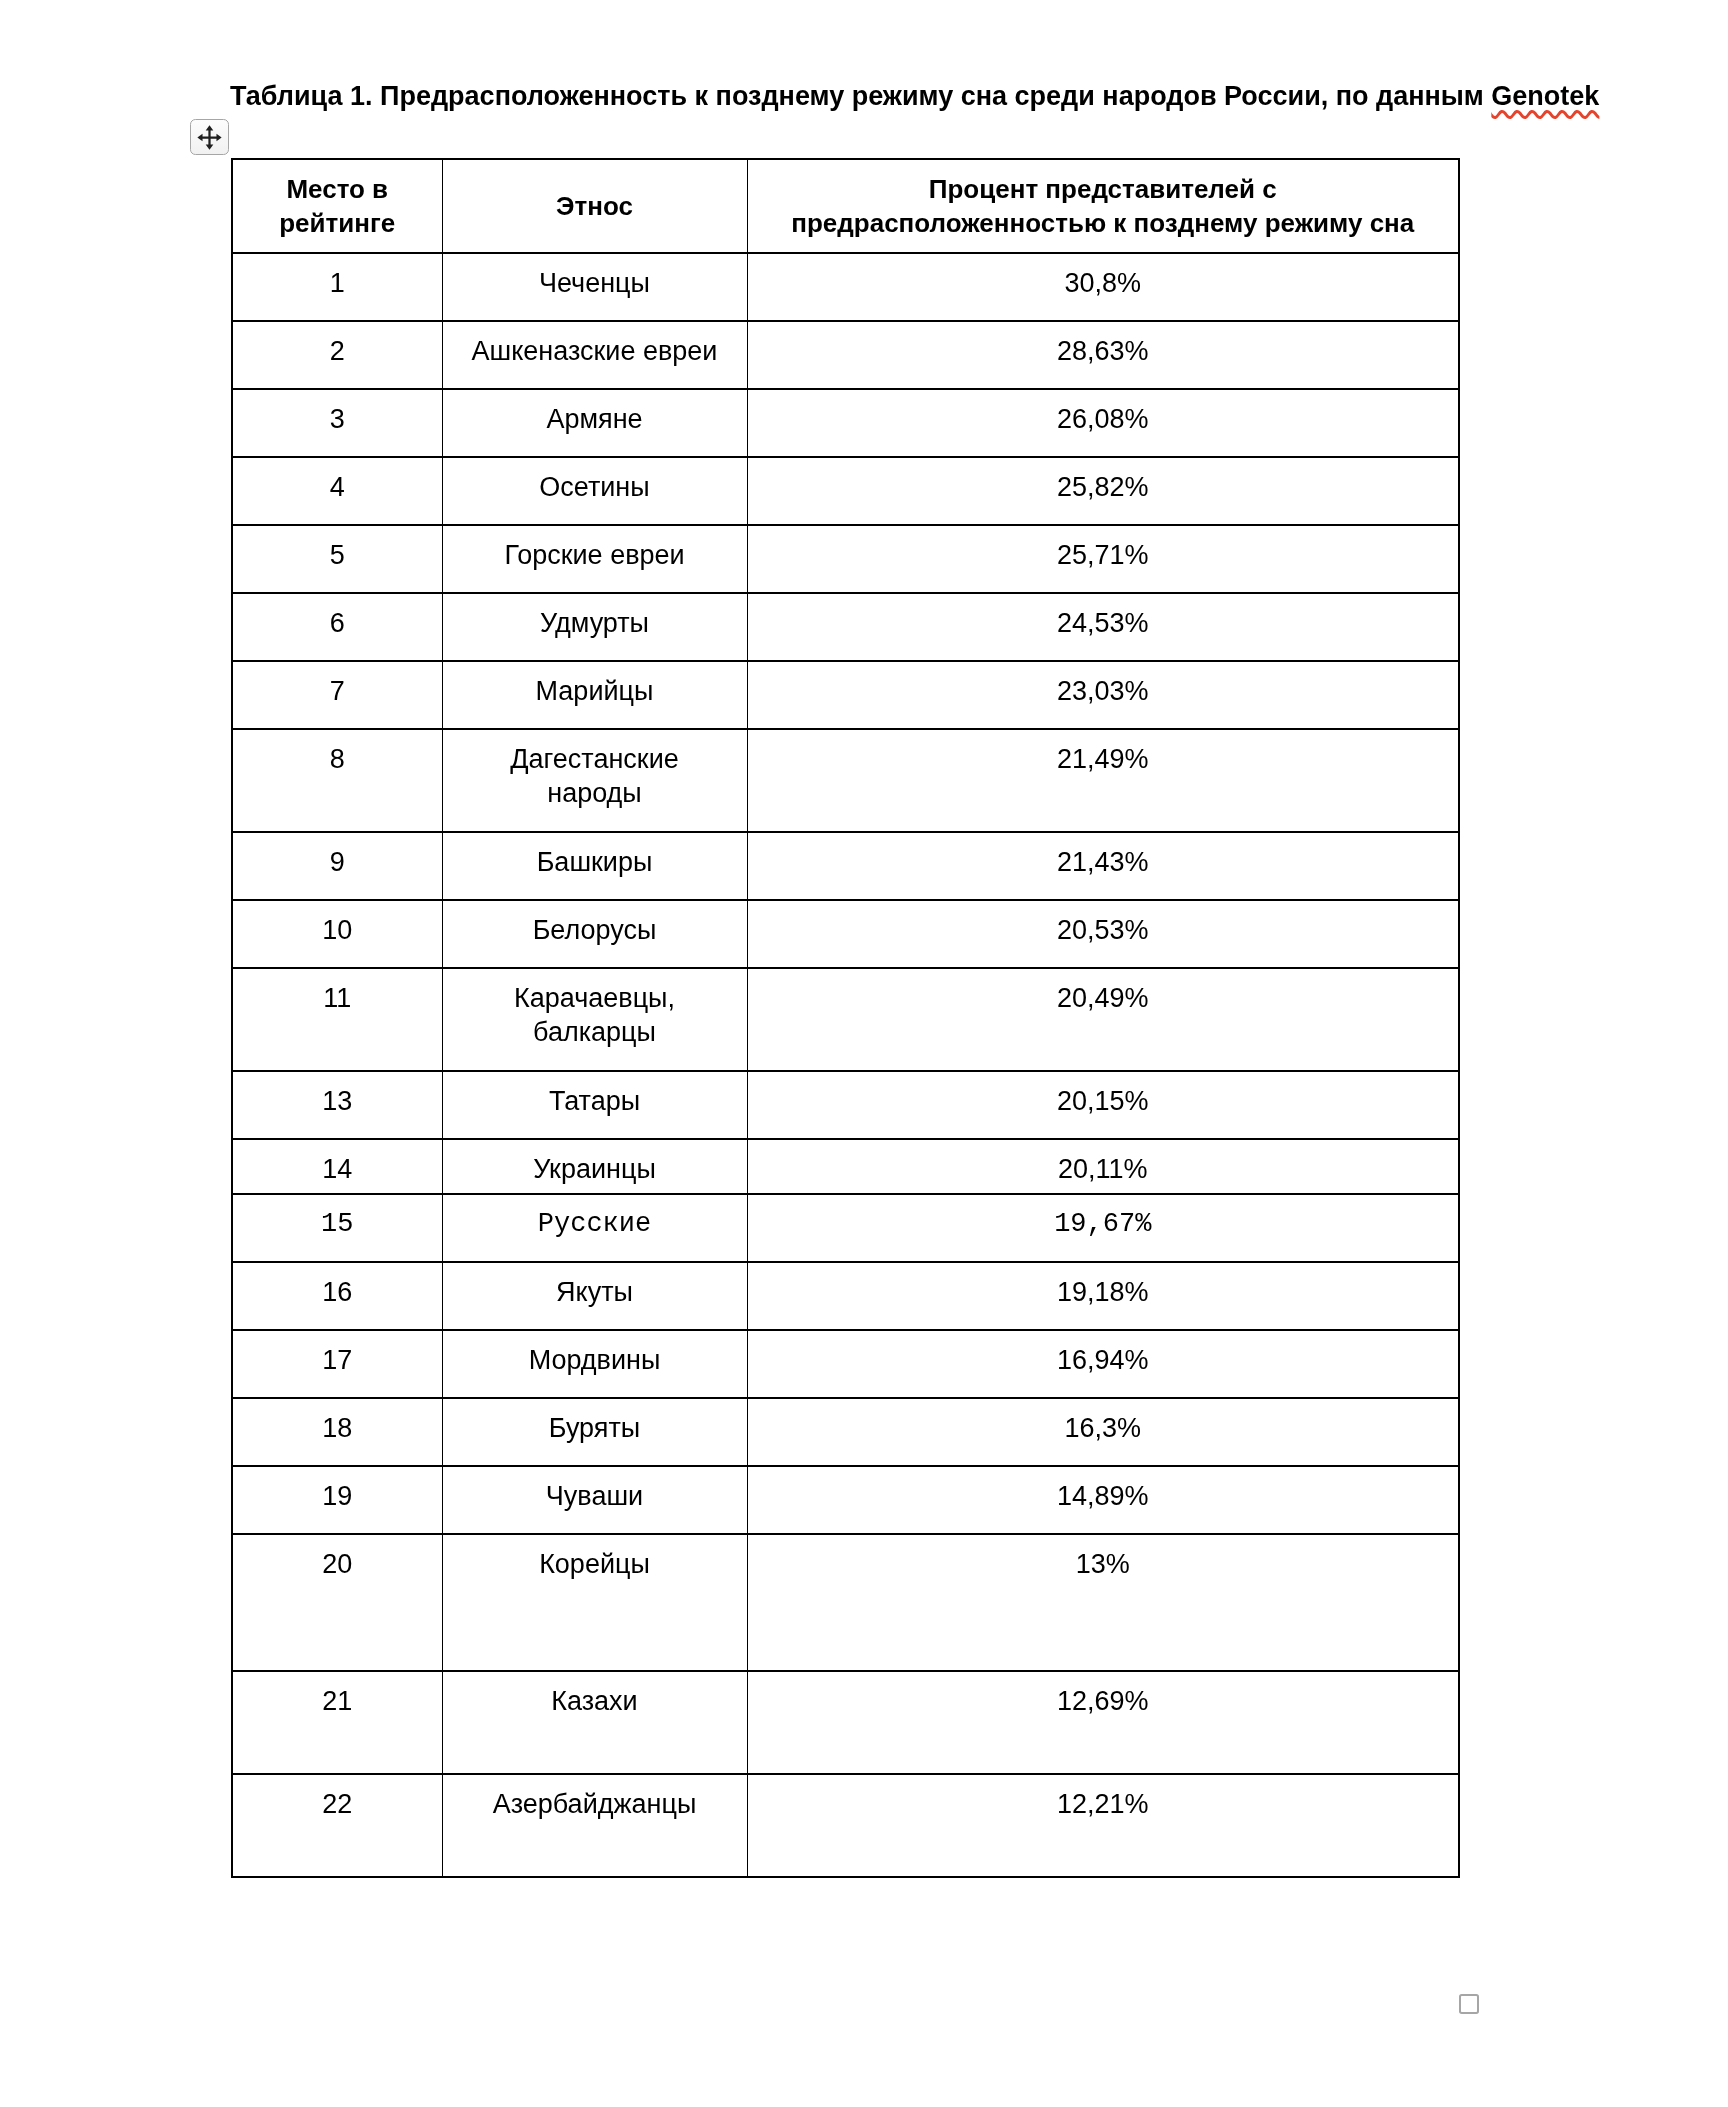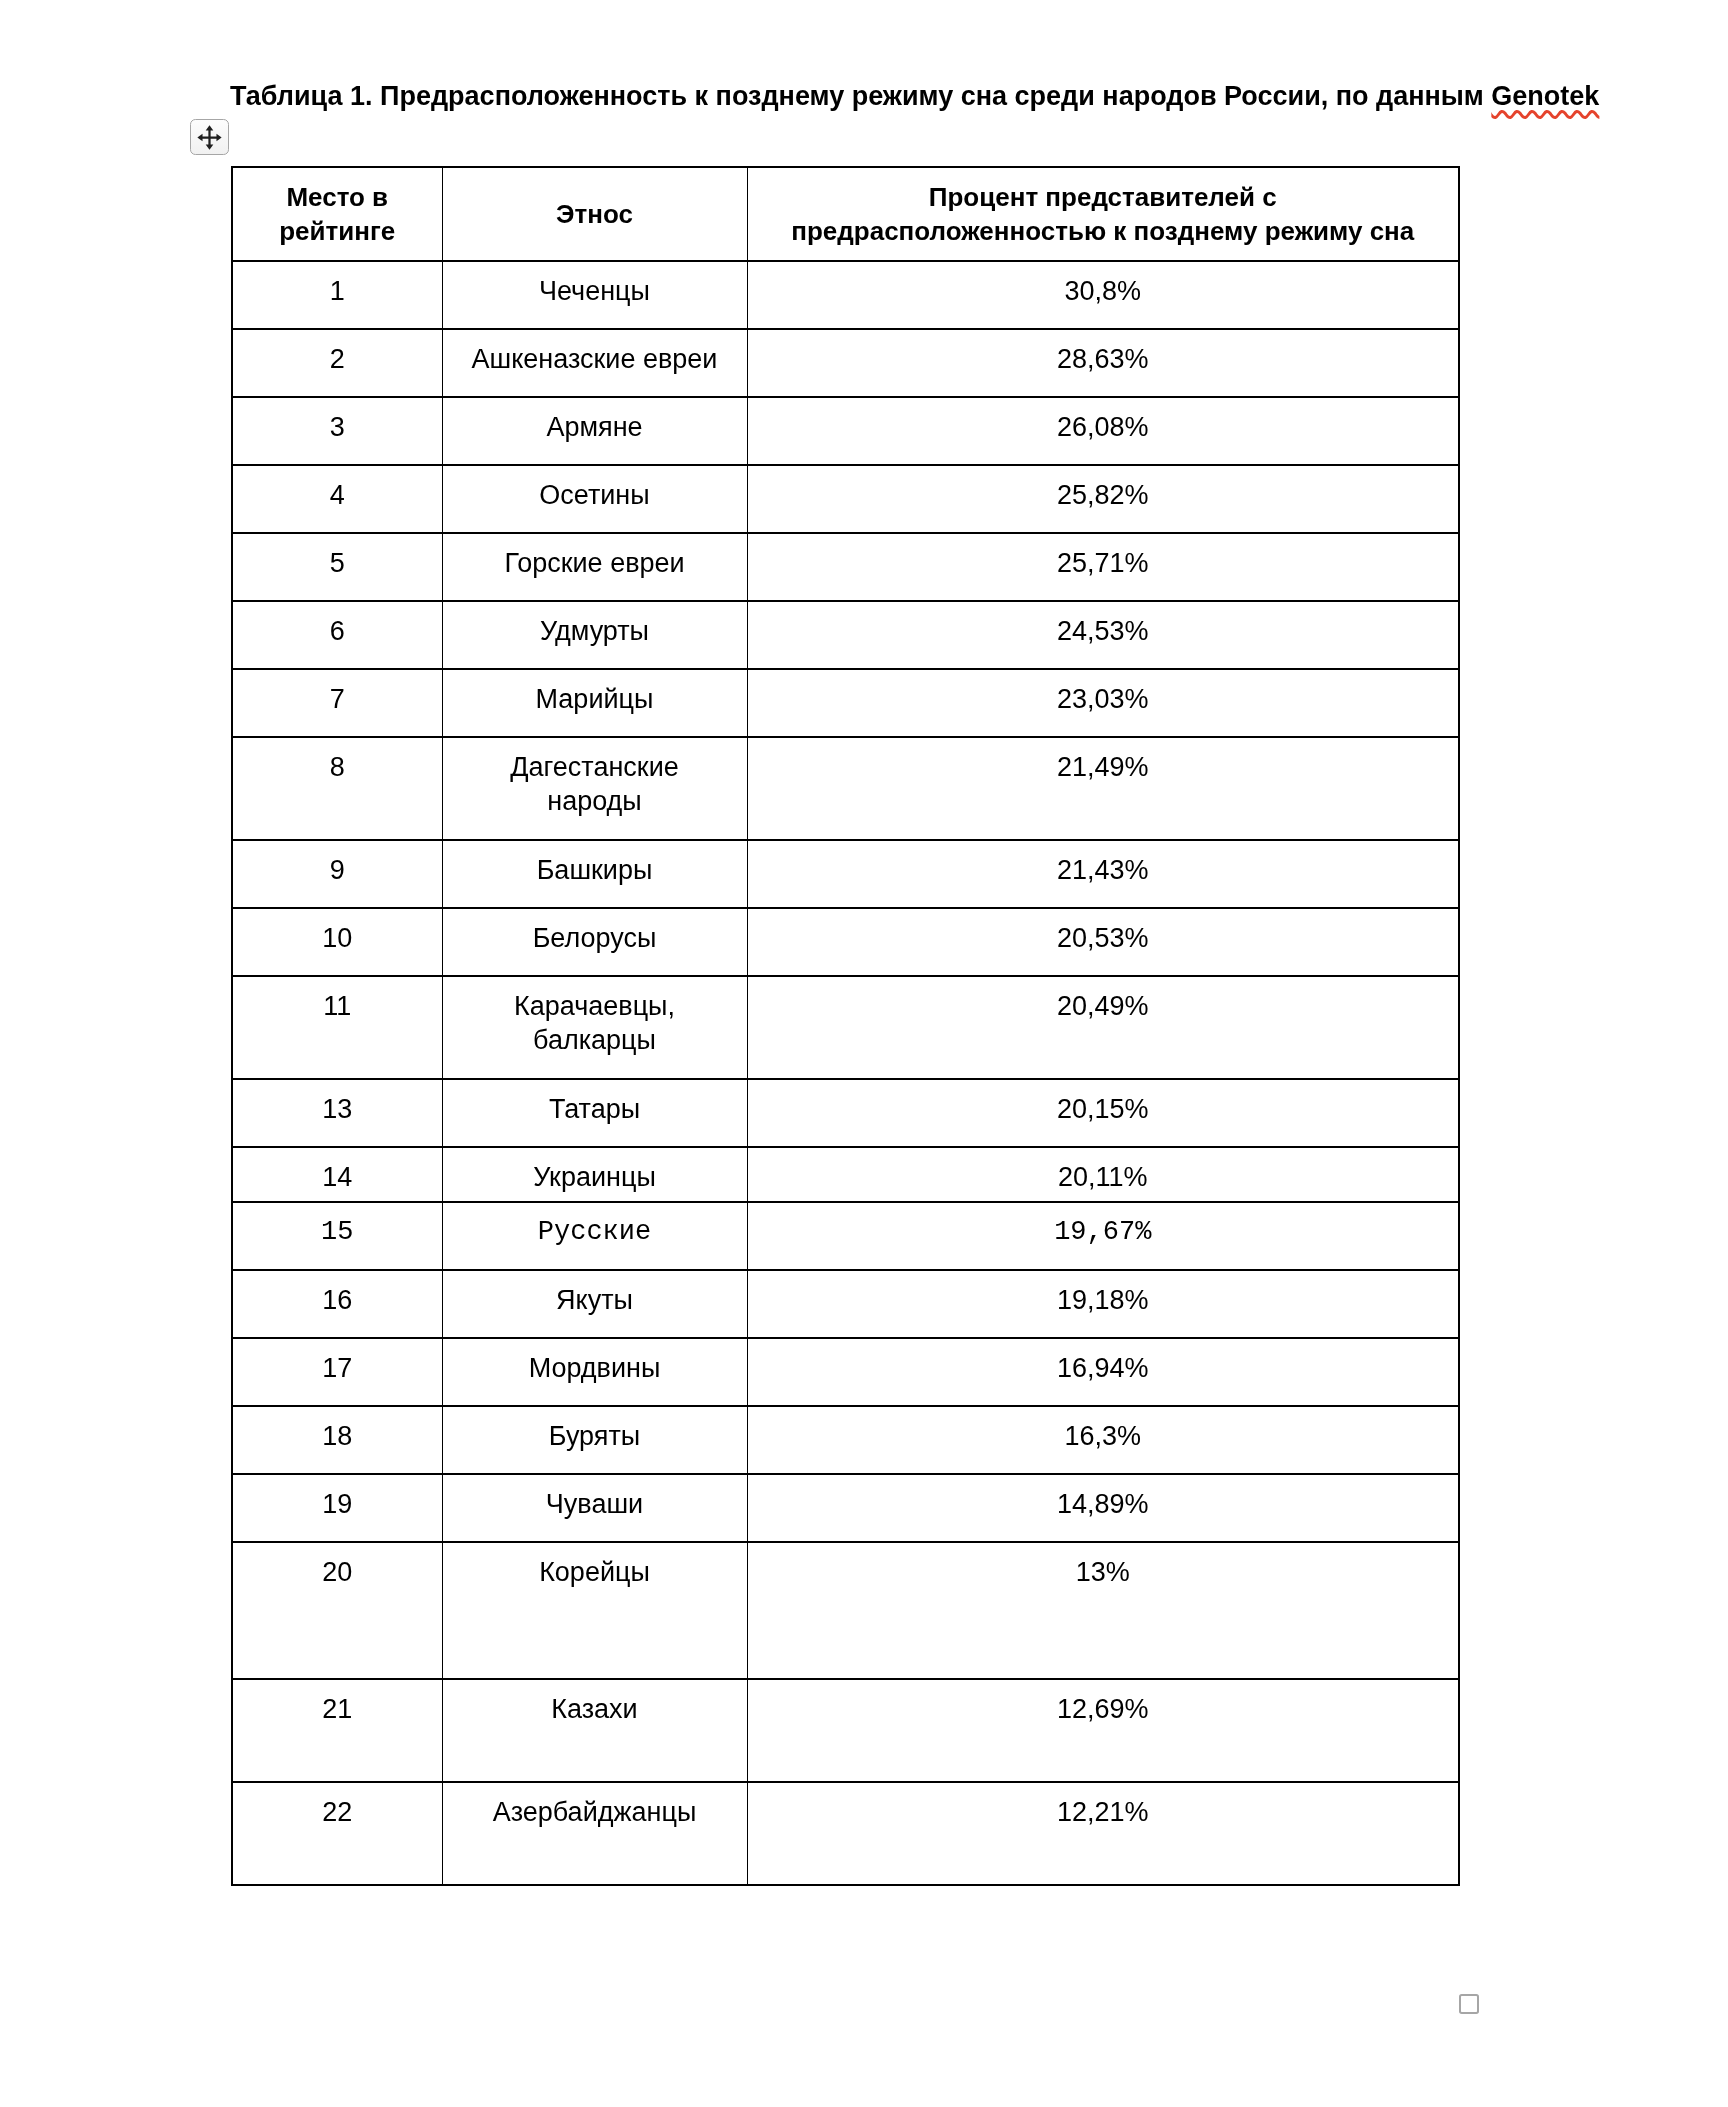--- a/index.html
+++ b/index.html
@@ -53,21 +53,20 @@
 
   
   .data-table {
     position: absolute;
     left: 231px;
     top: 158px;
     width: 1227px;
     border-collapse: collapse;
     table-layout: fixed;
     border: 2.7px solid var(--border-color, #000);
-    margin-top: 8px;
   }
   .col-rank   { width: 210px; }
   .col-ethnos { width: 305px; }
   .col-percent{ width: 712px; }
 
   th, td {
     border-top: 2.7px solid var(--border-color, #000);
     border-bottom: 2.7px solid var(--border-color, #000);
     border-left: 1.8px solid var(--border-color, #000);
     border-right: 1.8px solid var(--border-color, #000);

